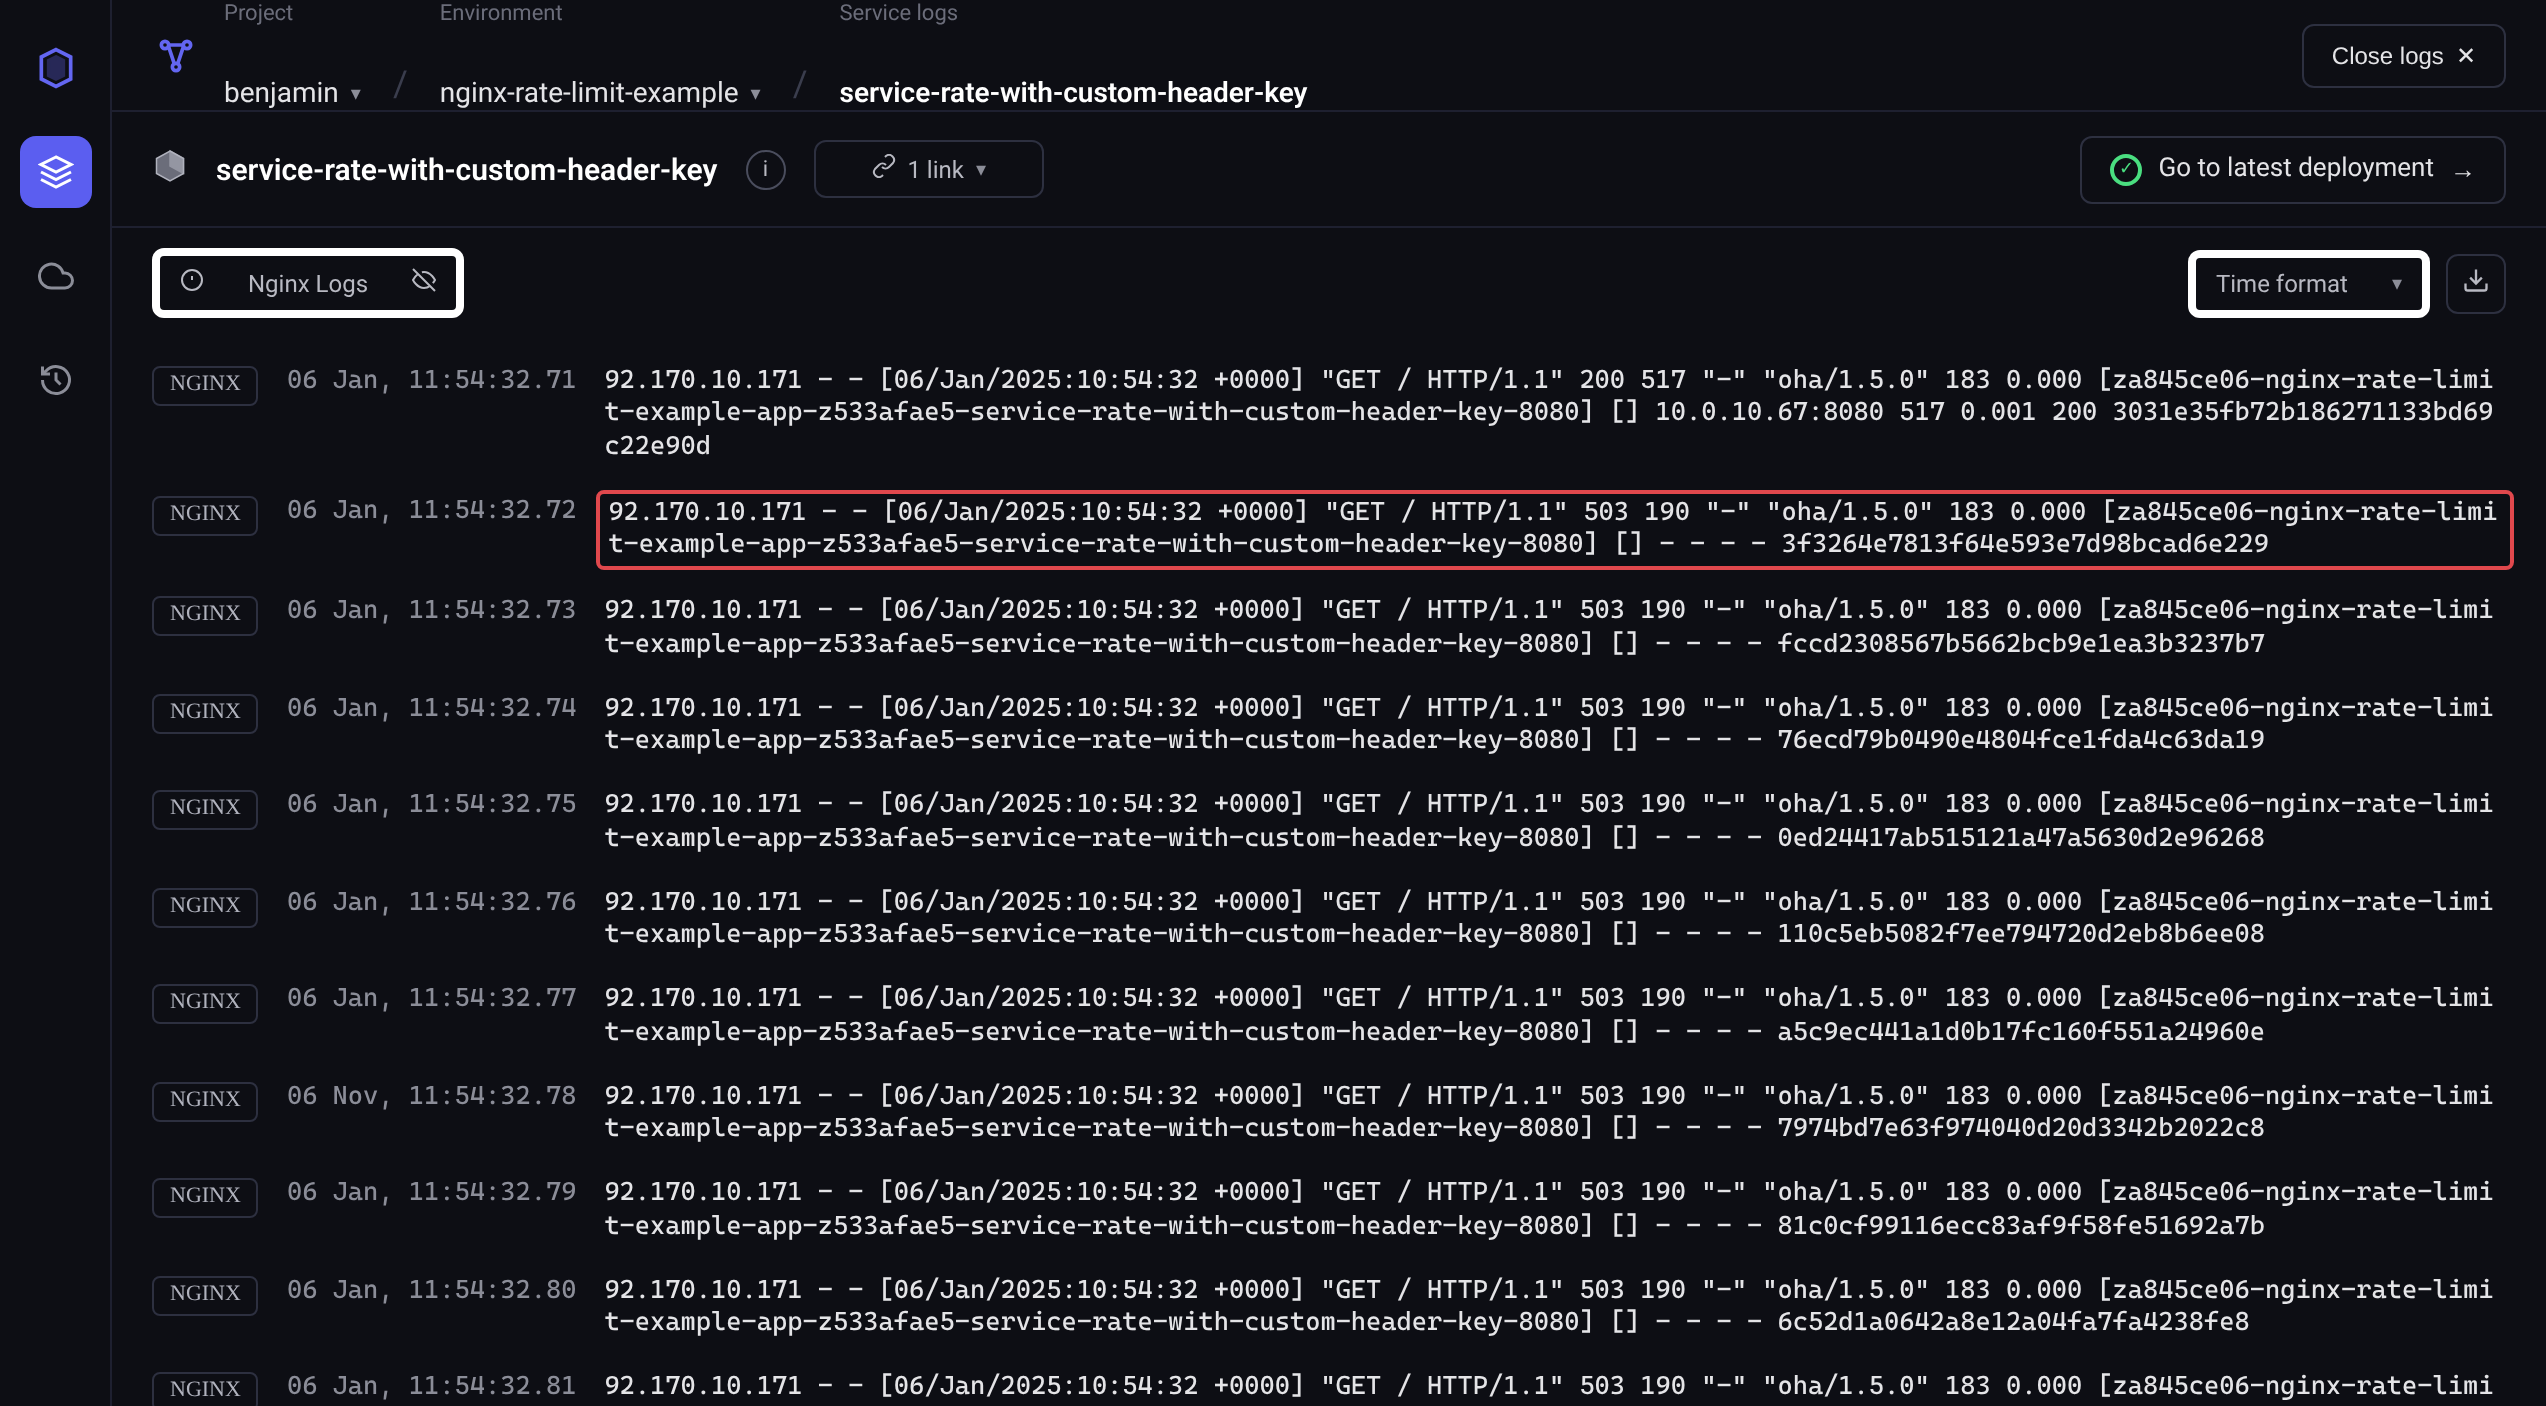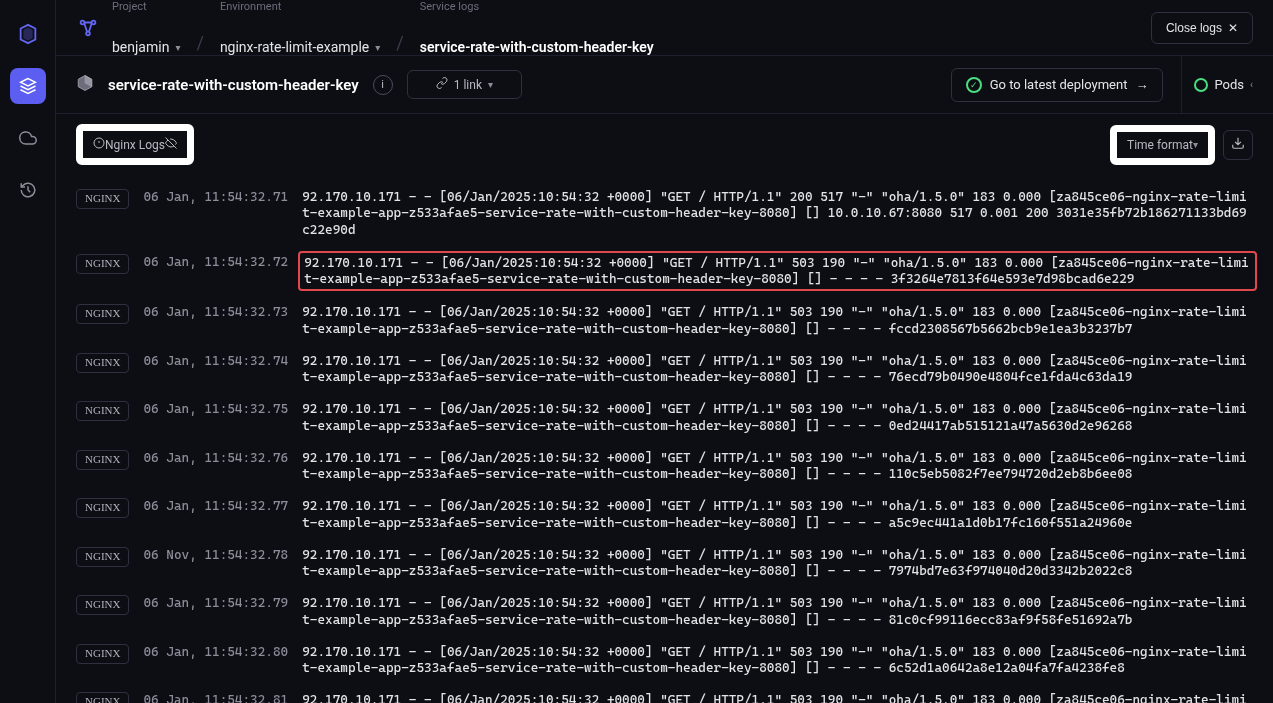--- a/index.html
+++ b/index.html
@@ -140,26 +140,26 @@
 }
 .green-dot { width: 14px; height:14px; border-radius:50%; border:2px solid #4ade80; }
 
 
 .toolbar {
   padding: 10px 20px;
   display: flex;
   align-items: center;
 }
 .chip {
-  border: 7px solid #ffffff;
+  border: 4px solid #ffffff;
   padding: 6px 10px;
   border-radius: 6px;
   display: flex;
   align-items: center;
-  gap: 0;
+  gap: 22px;
   font-size: 12px;
   color: #b8b9c2;
   cursor: pointer;
 }
 
 
 .logs {
   flex: 1;
   overflow: auto;
   padding: 8px 20px 20px 20px;
@@ -292,25 +292,20 @@
       </span>
       <span>1 link</span>
       <span class="chev">▾</span>
     </div>
     <div class="spacer"></div>
     <div class="deploy-pill">
       <span class="green-check">✓</span>
       <span>Go to latest deployment</span>
       <span>→</span>
     </div>
-    <div class="pods-indicator">
-      <span class="green-dot"></span>
-      <span>Pods</span>
-      <span class="chev">‹</span>
-    </div>
   </div>
 
   <div class="toolbar">
     <div class="chip">
       <span>
         <svg width="12" height="12" viewBox="0 0 24 24" fill="none" stroke="currentColor" stroke-width="2">
             <circle cx="12" cy="12" r="10"></circle>
             <path d="M12 8v4M12 16h0"></path>
           </svg>
       </span>

